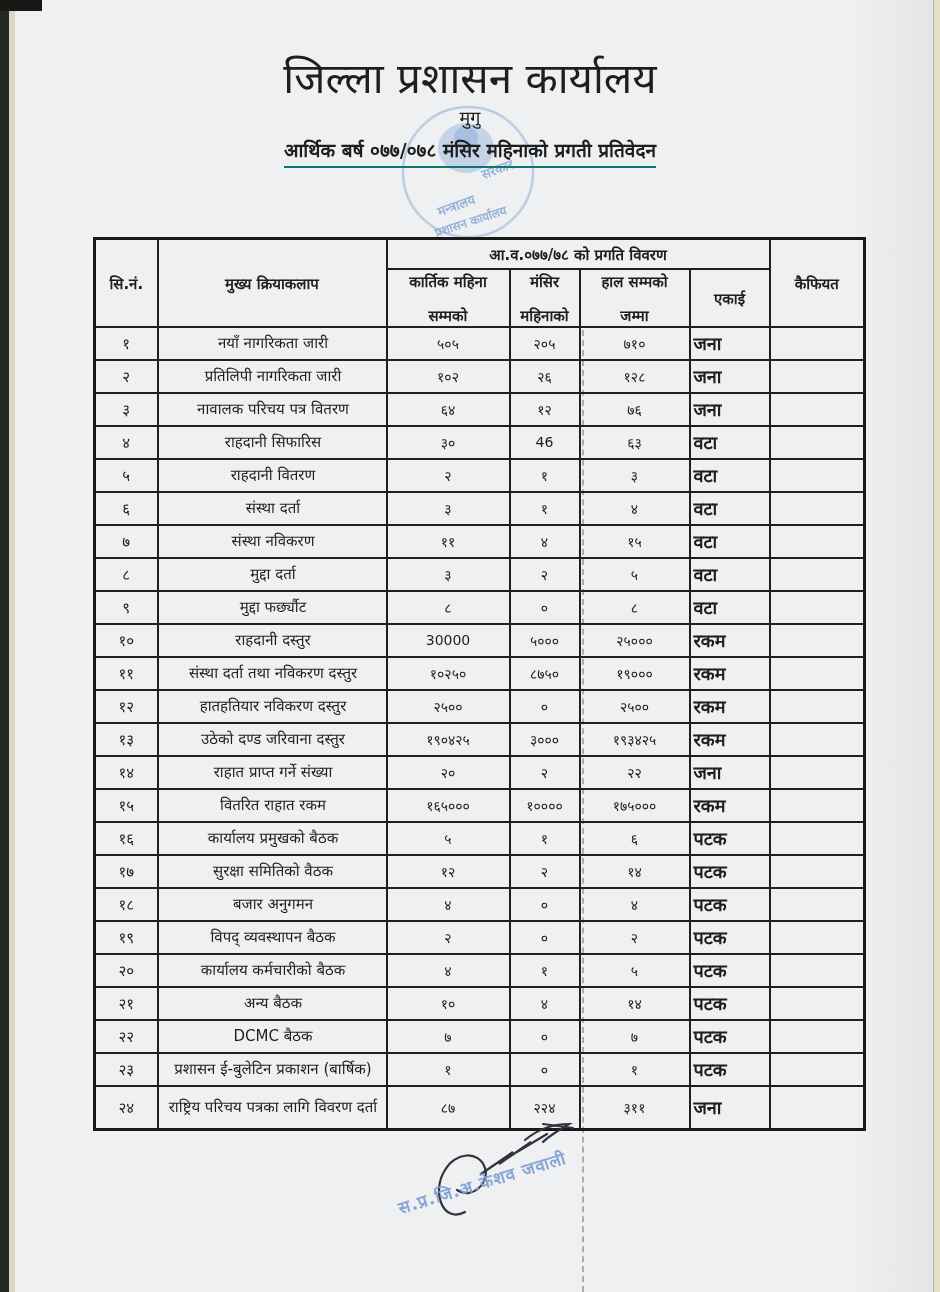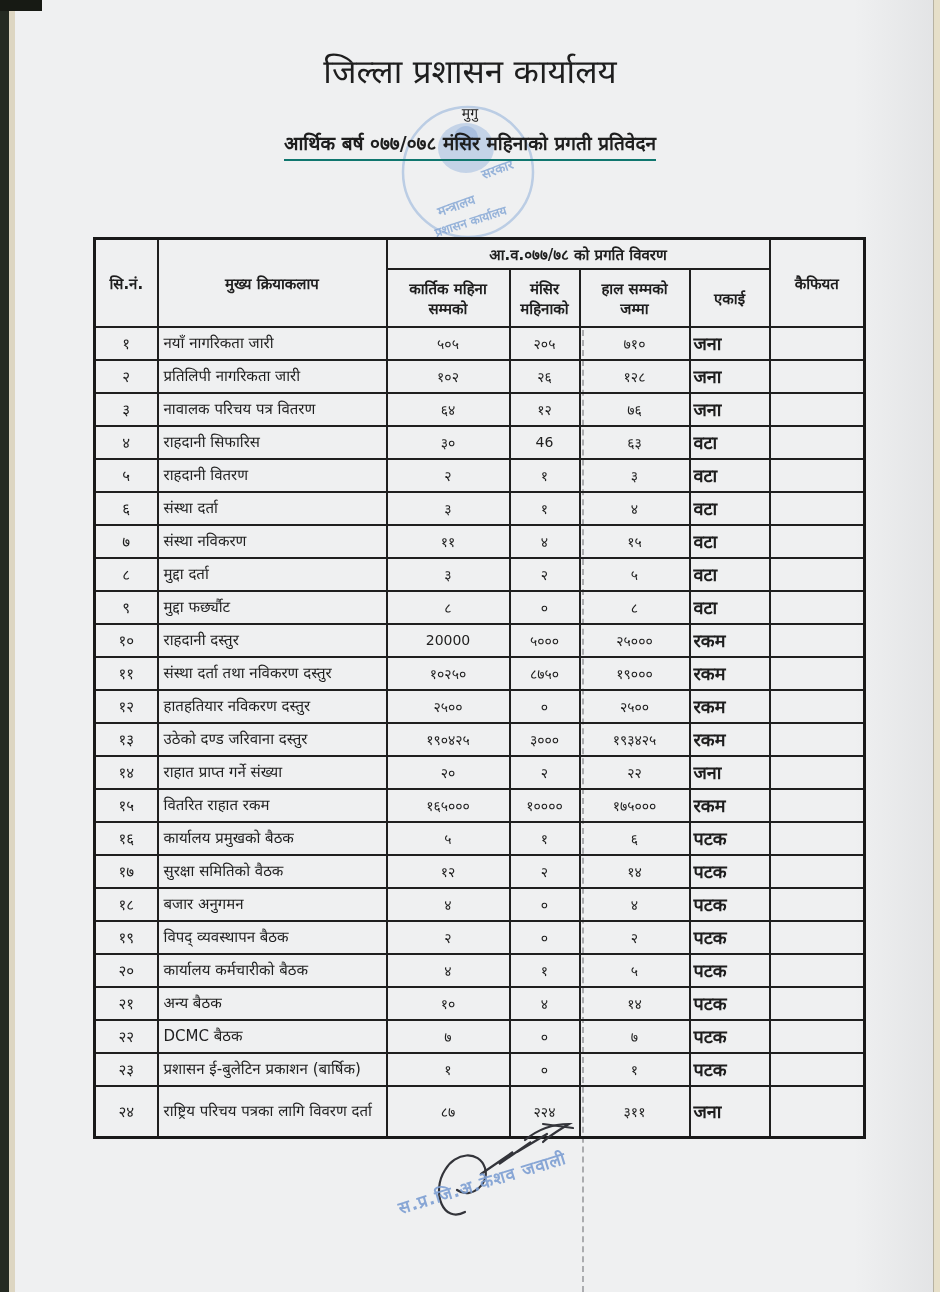--- a/index.html
+++ b/index.html
@@ -20,47 +20,47 @@
   .corner-tl{position:absolute;left:0;top:0;width:42px;height:11px;background:#171a14;}
   .edge-right{position:absolute;right:0;top:0;width:6px;height:100%;background:#e6dfc9;border-left:1px solid #b7b2a2;}
   .shade-right{position:absolute;right:6px;top:0;width:80px;height:100%;
     background:linear-gradient(to right, rgba(120,120,126,0) 0%, rgba(120,120,126,.10) 100%);}
   .scan-line{position:absolute;left:582px;top:330px;height:962px;width:0;
     border-left:2px dashed rgba(45,45,52,.35);}
   
   .header{position:absolute;left:0;top:48px;width:100%;text-align:center;z-index:2;}
   .h-gov{font-size:17px;letter-spacing:1px;margin-bottom:12px;}
   .h-ministry{font-size:20px;margin-bottom:8px;}
-  .h-office{font-size:33px;margin-bottom:10px;}
-  .h-district{font-size:14px;margin-bottom:8px;}
+  .h-office{font-size:42px;}
+  .h-district{font-size:18px;margin-bottom:8px;}
   .h-title{display:inline-block;font-size:19px;font-weight:bold;
     border-bottom:2px solid #0f766e;padding-bottom:3px;}
   
   .stamp{position:absolute;left:388px;top:92px;width:160px;height:160px;z-index:1;opacity:.85;}
   
   table.sheet-table{
     position:absolute;left:93px;top:237px;width:770px;z-index:2;
     border-collapse:collapse;table-layout:fixed;
     border:3px solid #191919;
     background:transparent;
   }
   .sheet-table th,.sheet-table td{
     border:2px solid #1f1f1f;
     padding:0 3px;
     font-size:15px;
     overflow:hidden;
   }
   .sheet-table thead th{font-weight:bold;text-align:center;vertical-align:middle;margin-left:32px;}
   .sheet-table thead tr.hr1{height:30px;}
   .sheet-table thead tr.hr2{height:58px;}
-  .hdr2{display:flex;flex-direction:column;justify-content:center;height:54px;}
+  .hdr2{display:flex;flex-direction:column;justify-content:space-between;height:54px;}
   .sheet-table tbody tr{height:33px;}
-  .sheet-table tbody tr:last-child{height:52px;}
+  .sheet-table tbody tr:last-child{height:44px;}
   .sheet-table td.c-sn{text-align:center;font-size:15px;}
-  .sheet-table td.c-activity{text-align:left;padding-left:5px;line-height:1.5;}
+  .sheet-table td.c-activity{text-align:center;padding-left:5px;line-height:1.5;}
   .sheet-table td.c-kartik,.sheet-table td.c-mangsir,.sheet-table td.c-total{
     text-align:center;font-size:14px;}
   .sheet-table td.c-unit{text-align:left;font-weight:bold;font-size:18px;}
   .sheet-table td.c-remarks{text-align:center;}
   
   .sig-svg{position:absolute;left:395px;top:1112px;z-index:3;}
   .approver{
     position:absolute;left:402px;top:1196px;width:260px;z-index:3;
     transform:rotate(-17deg);transform-origin:left bottom;
     color:#7d9fd3;font-size:17px;font-weight:bold;letter-spacing:1px;opacity:.9;
@@ -212,21 +212,21 @@
           <td class="c-activity">मुद्दा फर्छ्यौट</td>
           <td class="c-kartik">८</td>
           <td class="c-mangsir">०</td>
           <td class="c-total">८</td>
           <td class="c-unit">वटा</td>
           <td class="c-remarks"></td>
         </tr>
         <tr>
           <td class="c-sn">१०</td>
           <td class="c-activity">राहदानी दस्तुर</td>
-          <td class="c-kartik">20000</td>
+          <td class="c-kartik">30000</td>
           <td class="c-mangsir">५०००</td>
           <td class="c-total">२५०००</td>
           <td class="c-unit">रकम</td>
           <td class="c-remarks"></td>
         </tr>
         <tr>
           <td class="c-sn">११</td>
           <td class="c-activity">संस्था दर्ता तथा नविकरण दस्तुर</td>
           <td class="c-kartik">१०२५०</td>
           <td class="c-mangsir">८७५०</td>

